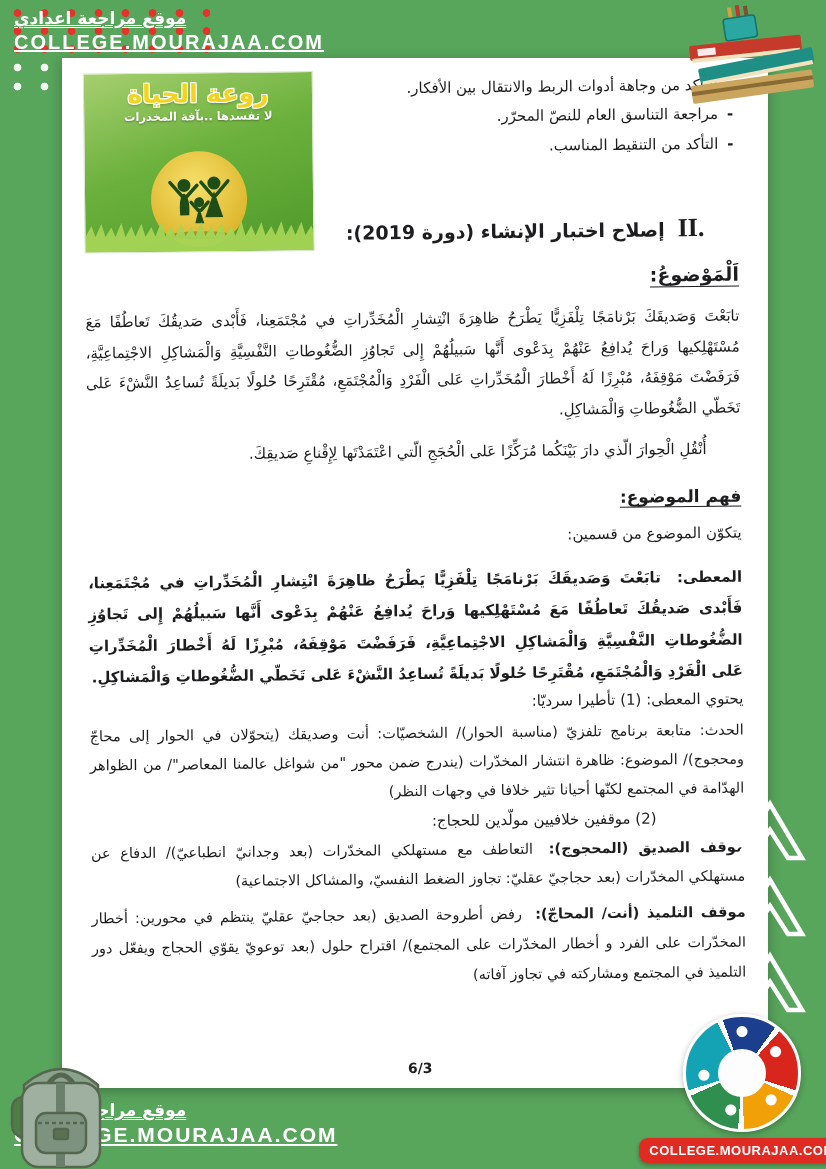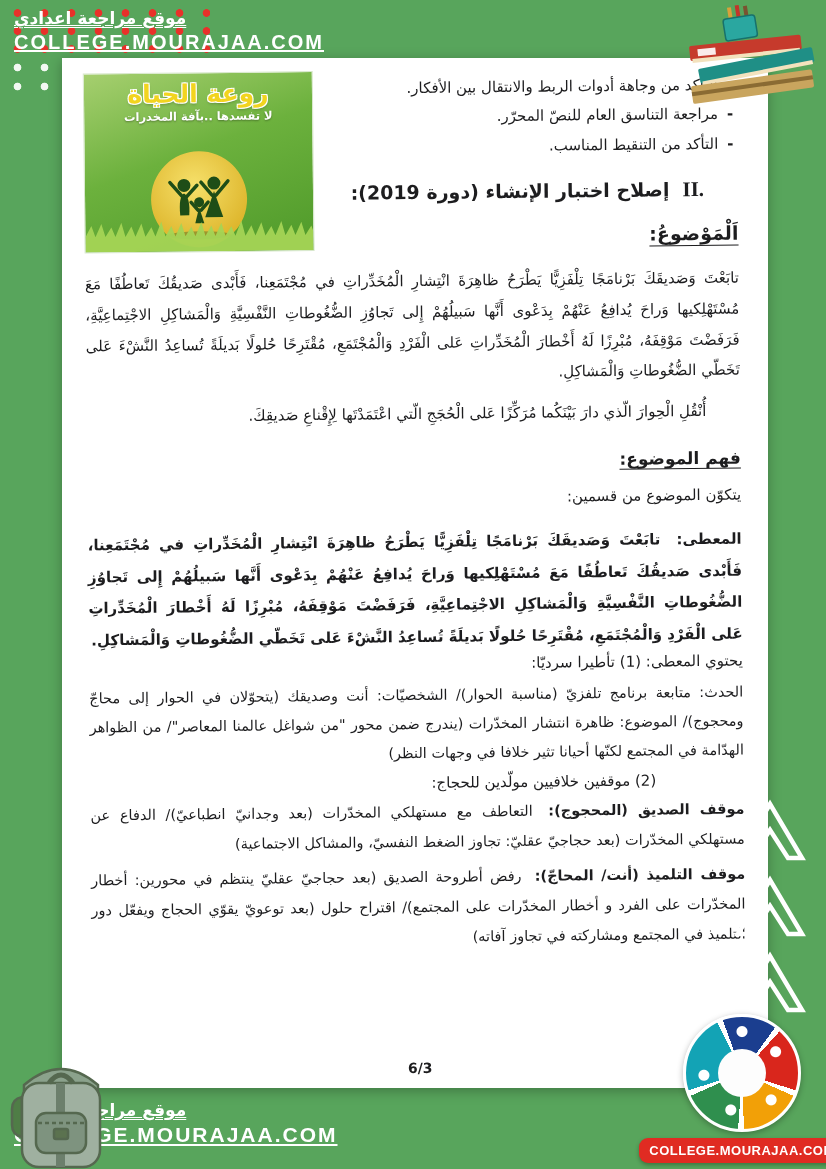--- a/index.html
+++ b/index.html
@@ -49,21 +49,21 @@
   .poster-sun{position:absolute;bottom:4px;left:50%;transform:translateX(-50%);width:96px;height:96px;
     border-radius:50%;background:radial-gradient(circle at 45% 35%,#f6e06a,#ddb52b 75%);}
   .poster-grass{position:absolute;bottom:0;left:0;width:100%;height:34px;}
 
   
   .bullets{list-style:none;margin:4px 0 0;padding:0 4px 0 0;font-size:15px;line-height:1.95;}
   .bullets li{display:flex;gap:9px;}
   .bullets .dash{flex:0 0 auto;font-weight:bold;}
 
   .section-line{margin-top:18px;padding-right:34px;display:flex;gap:13px;align-items:baseline;font-weight:bold;}
-  .sec-no{direction:ltr;unicode-bidi:isolate;font-size:21px;font-family:"Liberation Serif","DejaVu Serif",serif;}
+  .sec-no{direction:ltr;unicode-bidi:isolate;font-size:26px;font-family:"Liberation Serif","DejaVu Serif",serif;margin-top:36px;}
   .sec-title{font-size:19px;}
 
   .subject-heading{margin-top:20px;font-size:19px;font-weight:bold;text-decoration:underline;text-underline-offset:5px;}
 
   .para{margin:0;}
   .subject-text{margin-top:16px;font-size:15px;line-height:2.05;text-align:justify;}
   .task{margin-top:10px;font-size:15px;line-height:2.0;padding-right:34px;}
   .heading-u{margin-top:22px;font-size:17px;font-weight:bold;text-decoration:underline;text-underline-offset:4px;}
   .intro{margin-top:18px;font-size:15px;}
   .given{margin-top:20px;font-size:15px;font-weight:bold;line-height:2.1;text-align:justify;}

